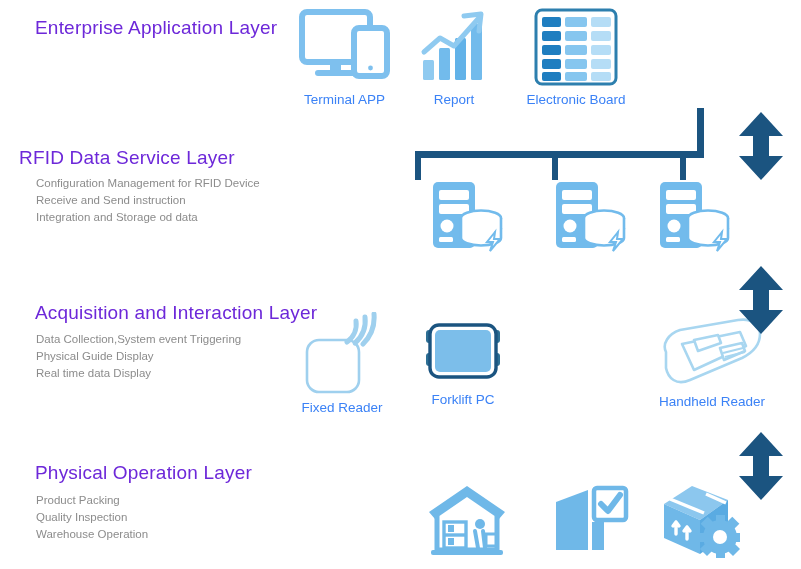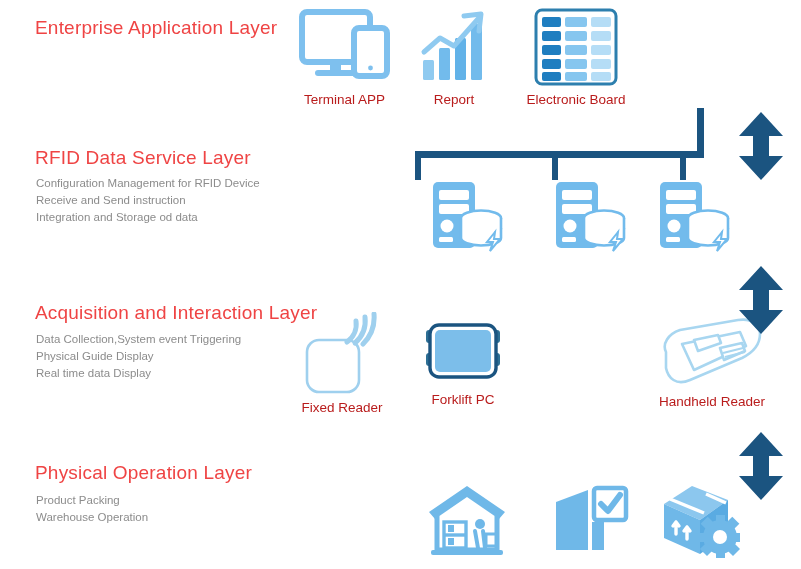--- a/index.html
+++ b/index.html
@@ -9,39 +9,39 @@
     font-family:"Liberation Sans", sans-serif;
     overflow:hidden;
     position:relative;
   }
   .stage{position:absolute;inset:0;}
 
   
   .layer-title{
     position:absolute;
     font-size:19px;
-    color:#ef4444;
+    color:#6d28d9;
     letter-spacing:.2px;
     white-space:nowrap;
   }
   .layer-lines{
     position:absolute;
     font-size:11.5px;
     color:#8c8c8c;
     line-height:17px;
     white-space:nowrap;
   }
 
   
   .cell{position:absolute;text-align:center;}
   .cell .glyph{display:block;margin:0 auto;}
   .cell .caption{
     display:block;
     font-size:13.5px;
-    color:#b91c1c;
+    color:#3b82f6;
     white-space:nowrap;
     margin-top:2px;
   }
 
   
   .bar{position:absolute;background:#1b5480;}
 
   
   .arrow{position:absolute;}
 </style>
@@ -105,21 +105,21 @@
     <span class="caption">Report</span>
   </div>
 
 
   <div class="bar" style="left:697px;top:108px;width:7px;height:49px;"></div>
   <div class="bar" style="left:415px;top:151px;width:289px;height:7px;"></div>
   <div class="bar" style="left:415px;top:151px;width:6px;height:29px;"></div>
   <div class="bar" style="left:552px;top:151px;width:6px;height:29px;"></div>
   <div class="bar" style="left:680px;top:151px;width:6px;height:29px;"></div>
 
-  <div class="layer-title" style="left:35px;top:147px;">RFID Data Service Layer</div>
+  <div class="layer-title" style="left:19px;top:147px;">RFID Data Service Layer</div>
   <div class="layer-lines" style="left:36px;top:175px;">
     <div>Configuration Management for RFID Device</div>
     <div>Receive and Send instruction</div>
     <div>Integration and Storage od data</div>
   </div>
 
   <div class="cell" style="left:430px;top:180px;width:76px;">
     <span class="glyph">
       <svg width="74" height="72" viewBox="0 0 74 72">
         <rect x="2" y="2" width="42" height="66" rx="5" fill="#72bbec"></rect>
@@ -224,20 +224,21 @@
           <path d="M65 39 L85 34"></path>
         </g>
       </svg>
     </span>
     <span class="caption">Handheld Reader</span>
   </div>
 
   <div class="layer-title" style="left:35px;top:462px;">Physical Operation Layer</div>
   <div class="layer-lines" style="left:36px;top:492px;">
     <div>Product Packing</div>
+    <div>Quality Inspection</div>
     <div>Warehouse Operation</div>
   </div>
 
   <div class="cell" style="left:423px;top:482px;width:88px;">
     <span class="glyph">
       <svg width="84" height="76" viewBox="0 0 84 76">
         <path d="M42 4 L80 30 L74 37 L42 15 L10 37 L4 30 Z" fill="#6fb8e8"></path>
         <path d="M12 34 L12 68 L72 68 L72 34" fill="none" stroke="#6fb8e8" stroke-width="5"></path>
         <rect x="6" y="68" width="72" height="5" rx="2" fill="#6fb8e8"></rect>
         <rect x="19" y="40" width="22" height="26" fill="none" stroke="#6fb8e8" stroke-width="3.4"></rect>

